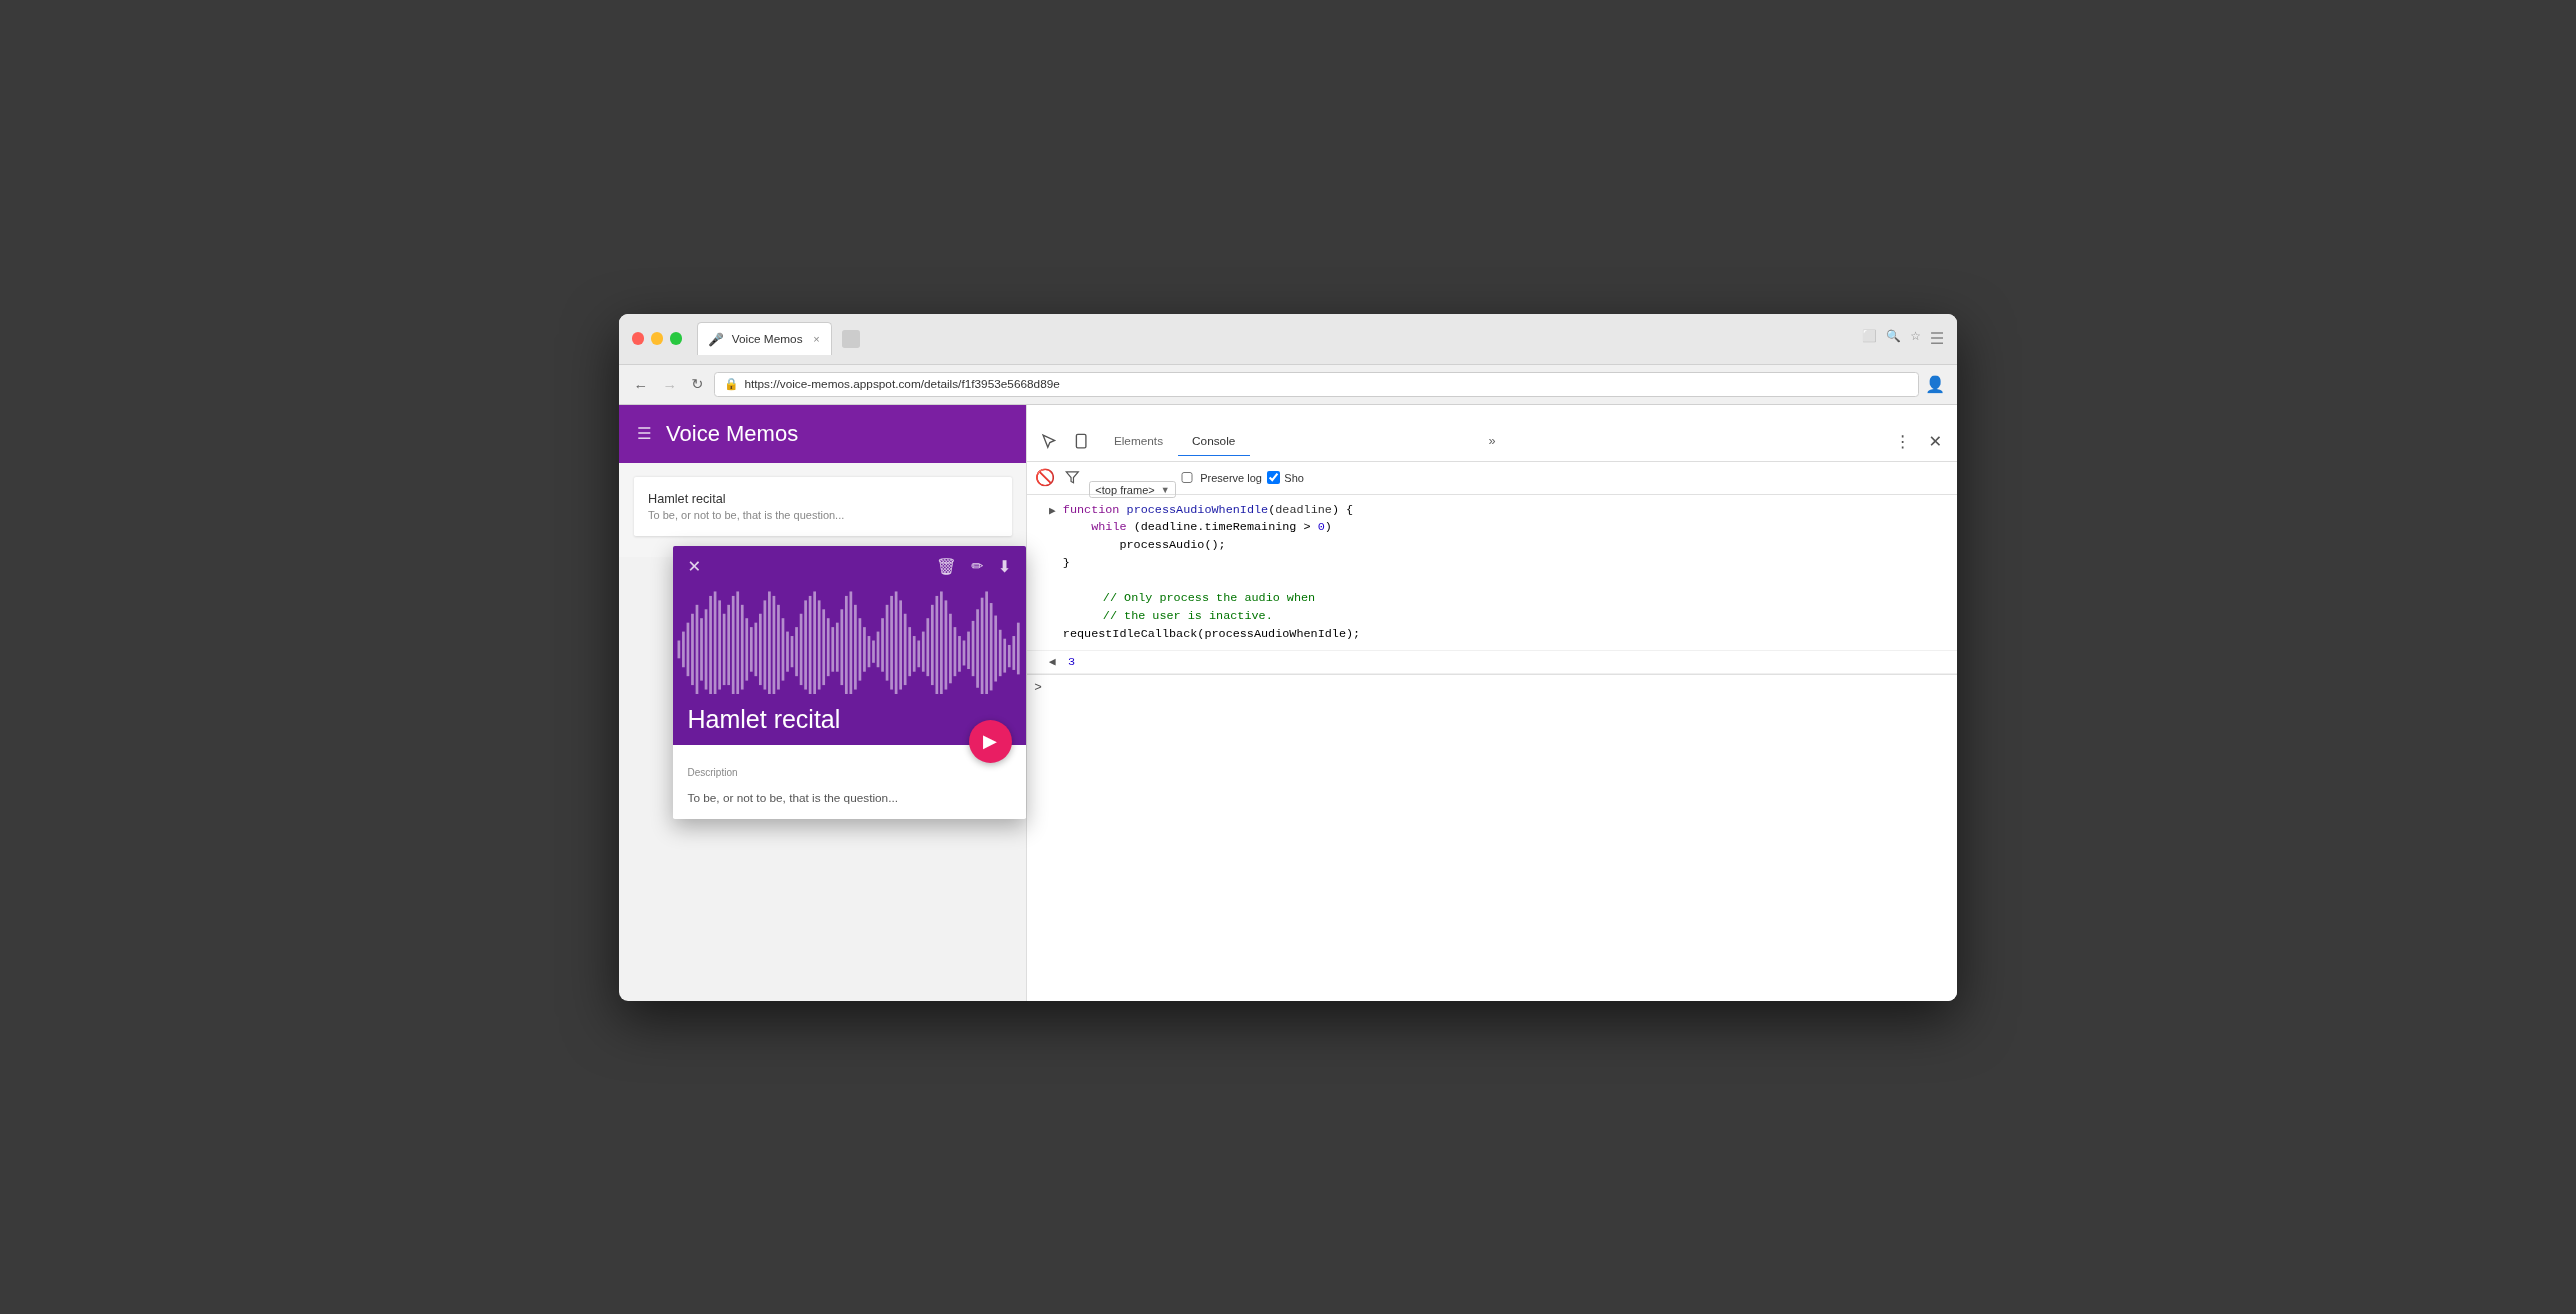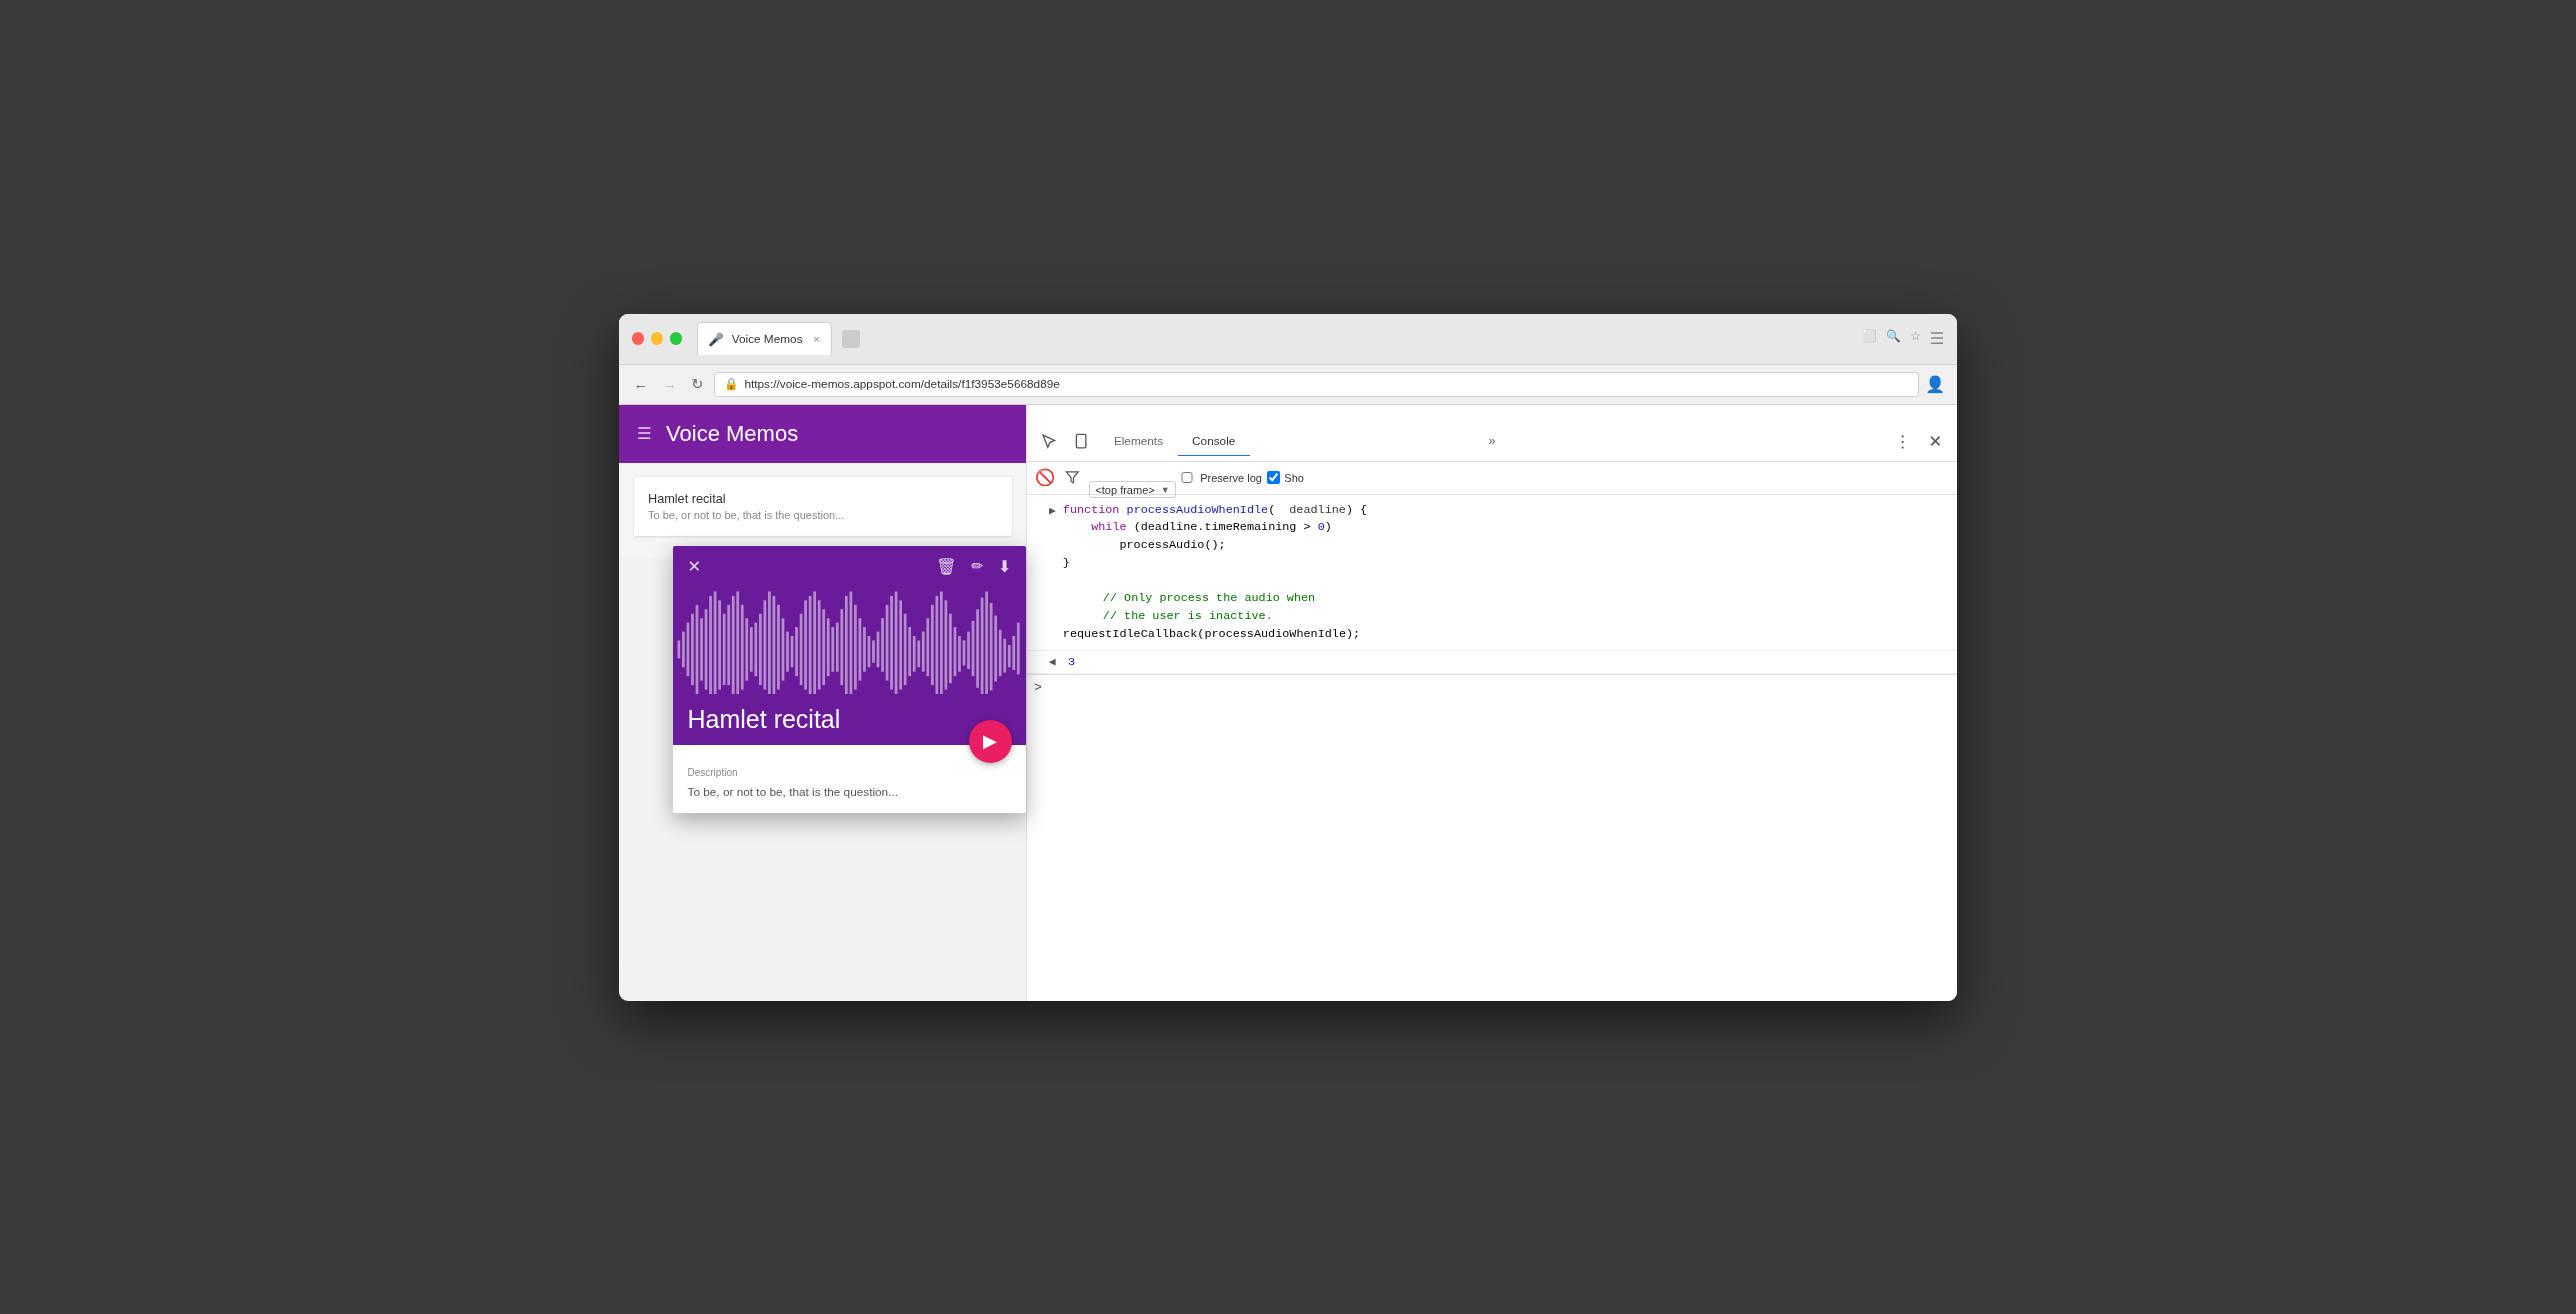--- a/index.html
+++ b/index.html
@@ -250,21 +250,21 @@
       box-shadow: 0 1.8px 7.2px rgba(0,0,0,0.3);
       cursor: pointer;
       z-index: 10;
     }
     .modal-body {
       padding: 22px 14.5px 14.5px;
     }
     .modal-desc-label {
       font-size: 10px;
       color: #888;
-      margin-bottom: 7px;
+      margin-bottom: 13px;
       text-transform: capitalize;
     }
     .modal-desc-text {
       font-size: 11.8px;
       color: #555;
     }
     
     .devtools {
       flex: 1;
       background: #fff;
@@ -383,21 +383,21 @@
       color: #555;
       font-size: 11px;
       cursor: pointer;
       margin-top: 1.8px;
       flex-shrink: 0;
     }
     .code-block { white-space: pre; }
     .kw-function { color: #881391; font-weight: normal; }
     .kw-while { color: #881391; }
     .fn-name { color: #1a1aa6; }
-    .param { color: #333; margin-left: 14px; }
+    .param { color: #333; }
     .number { color: #1c00cf; }
     .comment { color: #007400; font-style: normal; margin-left: 40px; }
     .console-value {
       padding: 3.6px 14.5px 3.6px 22px;
       border-bottom: 0.9px solid #f0f0f0;
     }
     .val-arrow { color: #555; font-size: 11px; margin-right: 5.4px; }
     .val-number { color: #1c00cf; }
     .console-log-row {
       display: flex;

